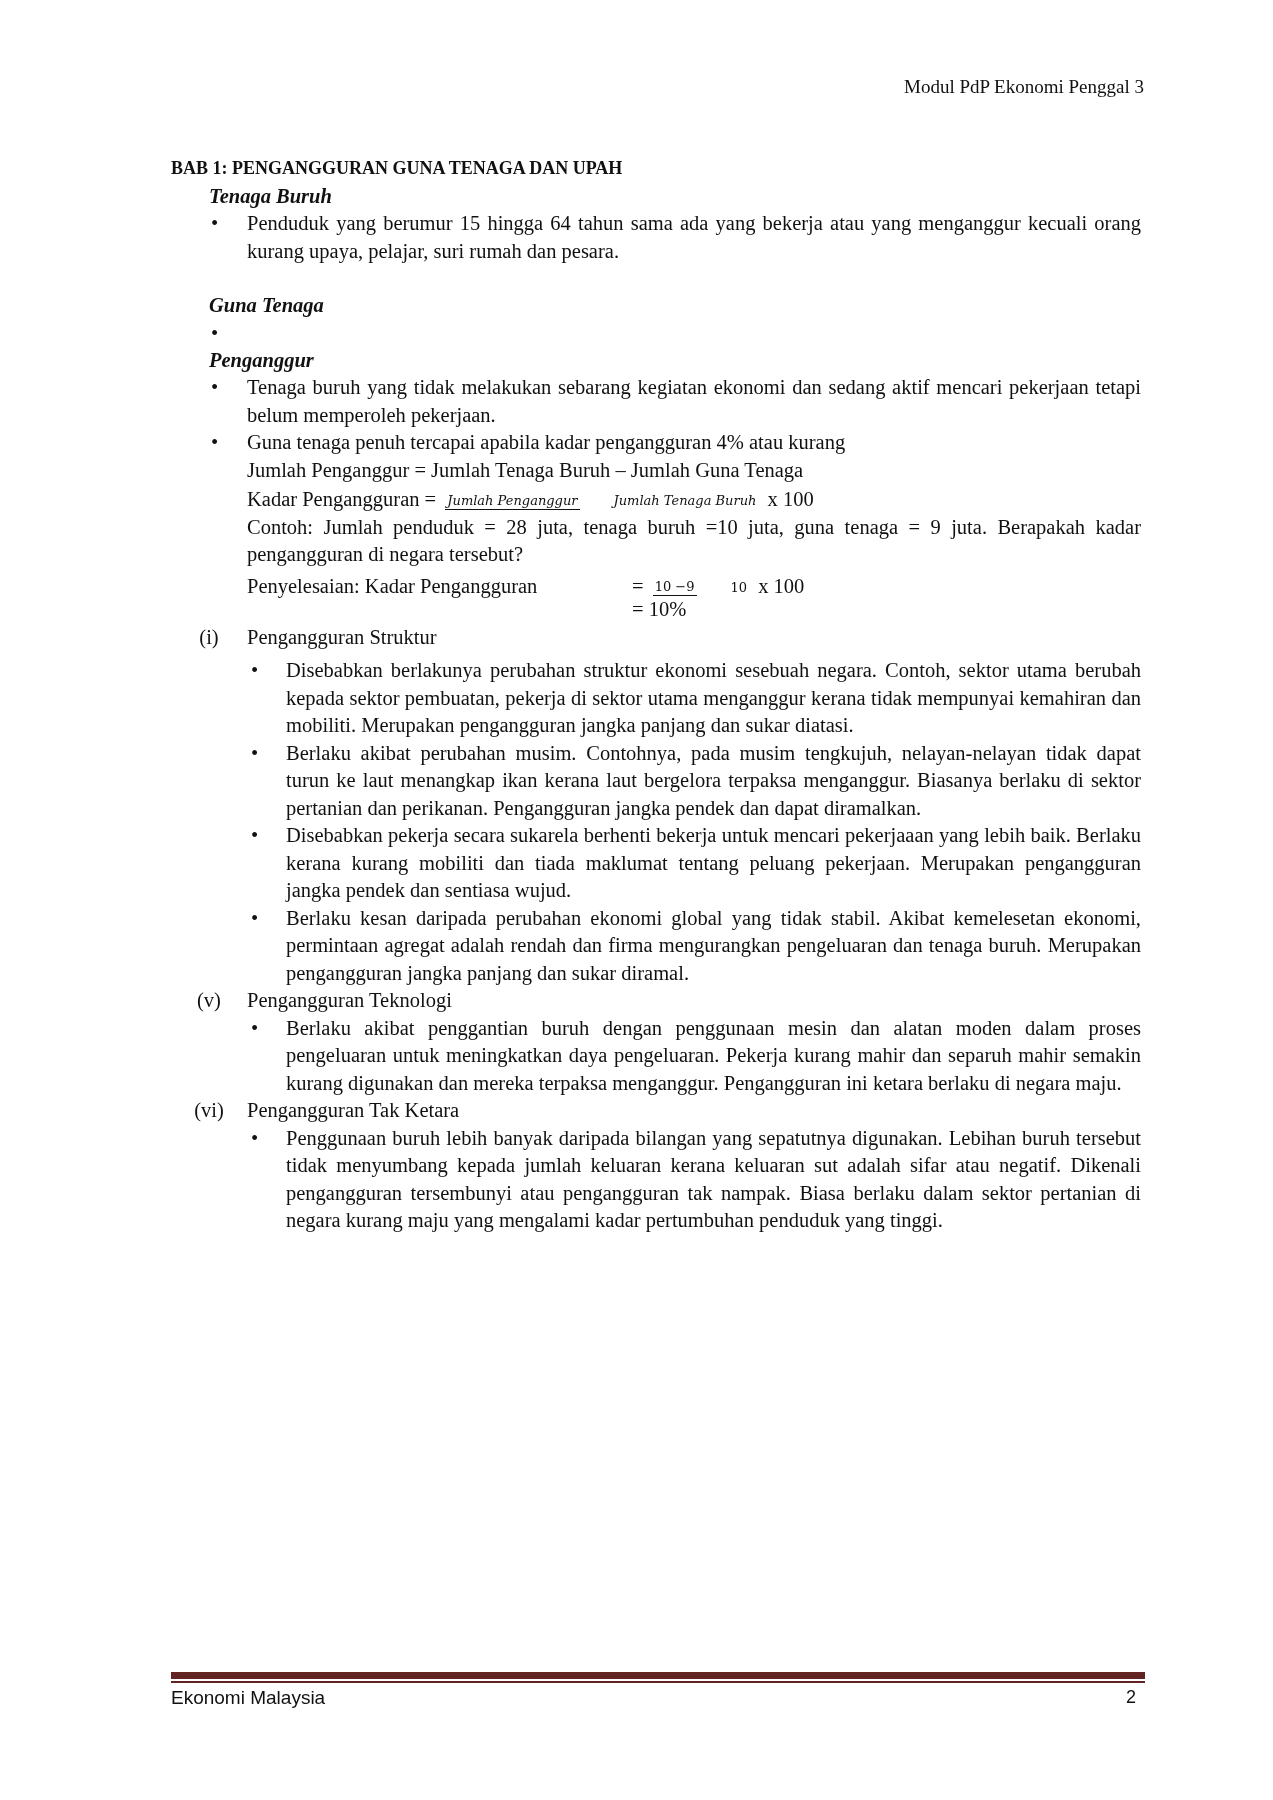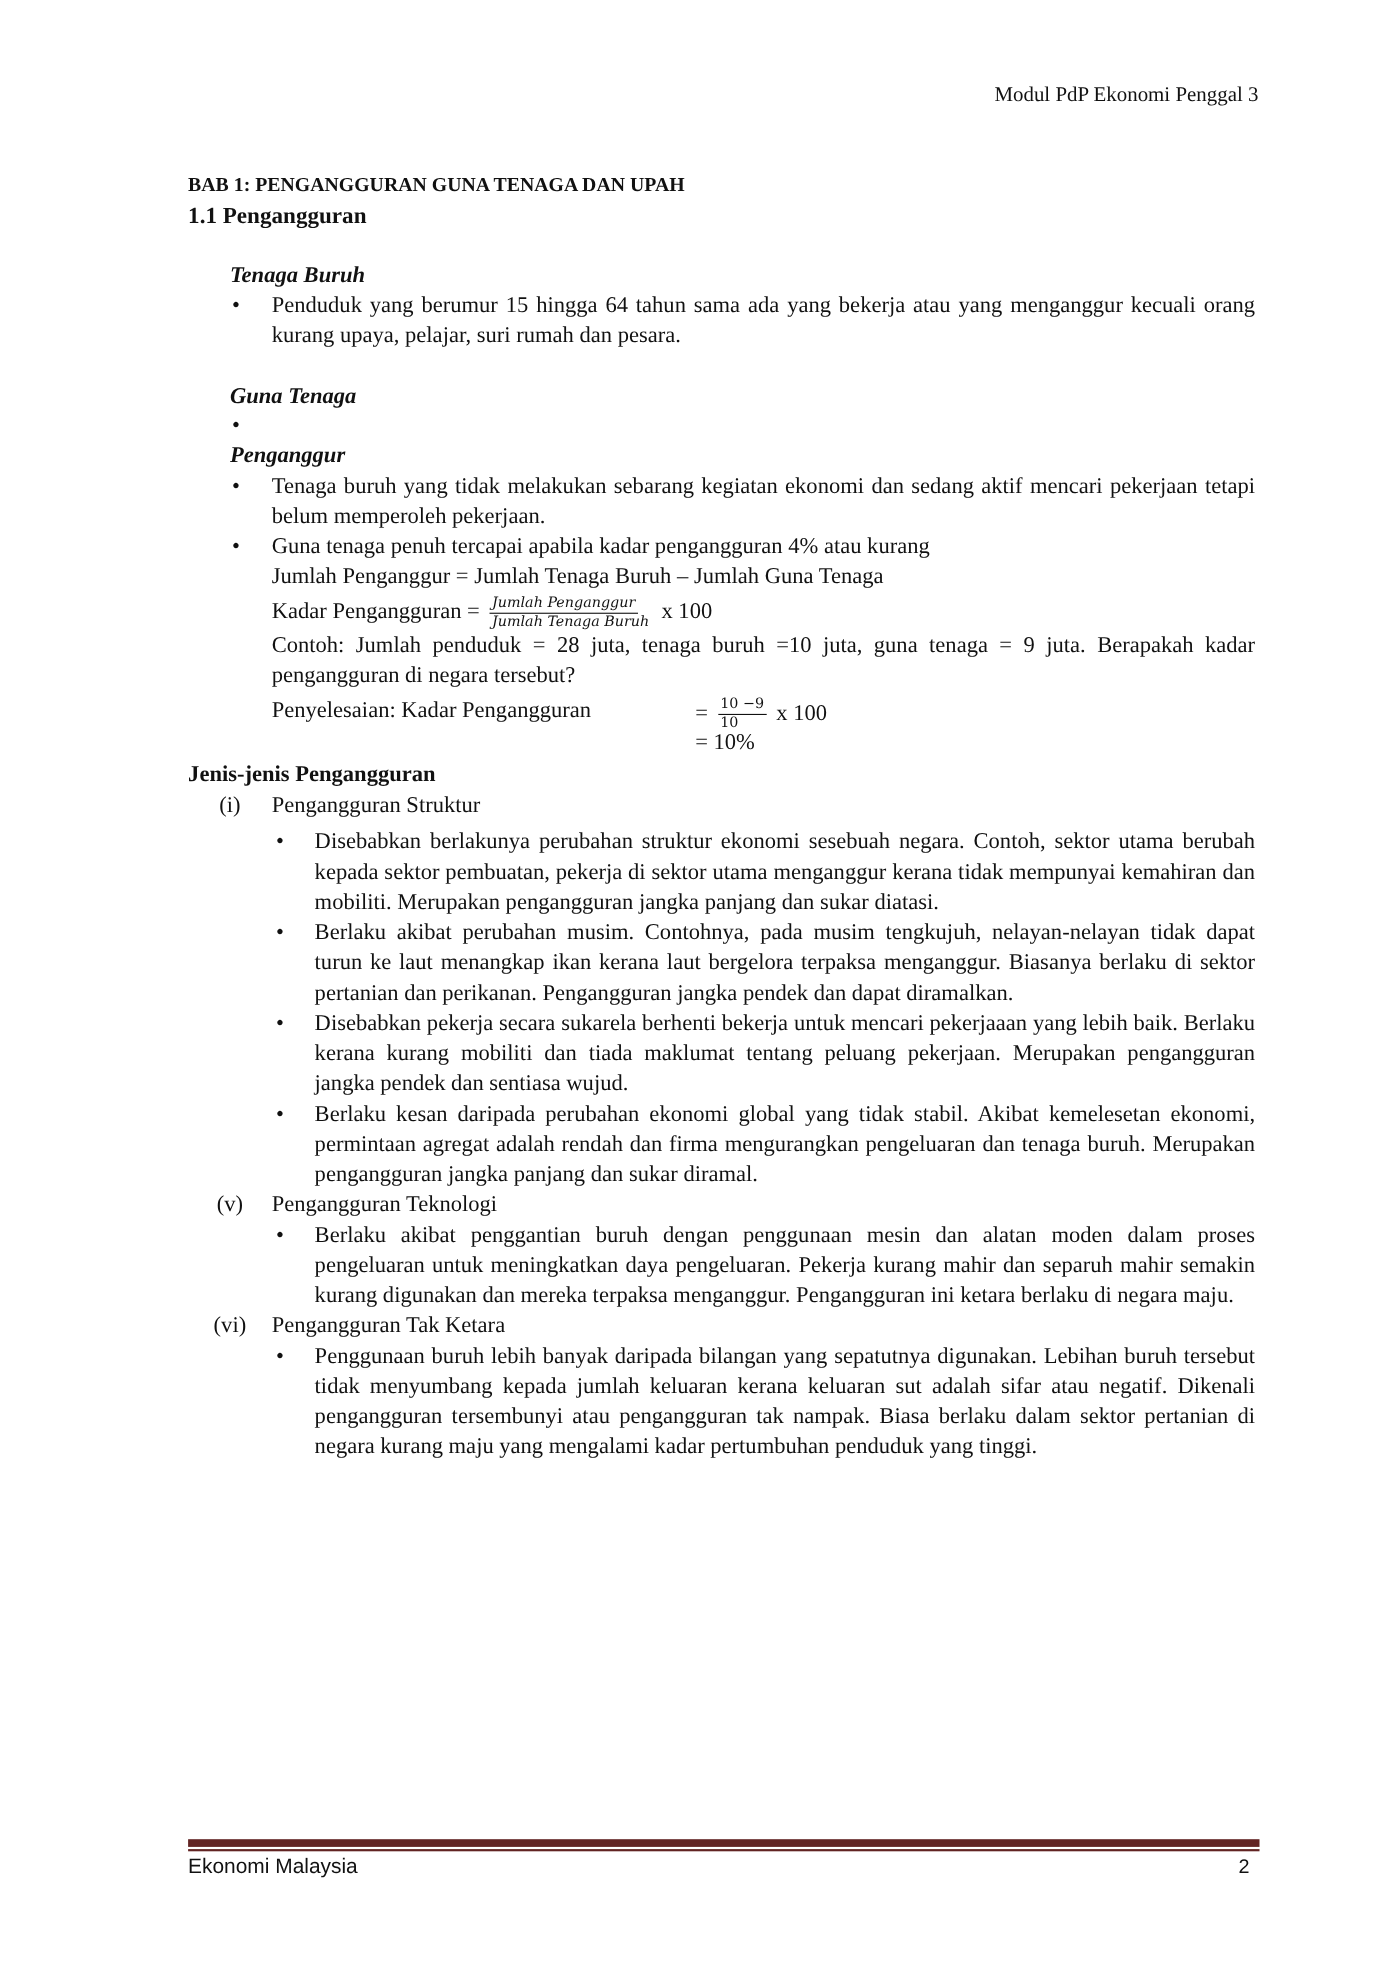--- a/index.html
+++ b/index.html
@@ -8,22 +8,22 @@
   .page { position: absolute; left: 16px; top: 0; width: 1273px; height: 1724px; }
   .running-header { position: absolute; right: 145px; top: 76px; font-size: 19px; }
   .content { position: absolute; left: 155px; top: 155px; width: 970px; font-size: 20.5px; line-height: 27.5px; }
   .h1 { font-weight: bold; font-size: 18px; }
   .h2 { font-weight: bold; font-size: 21px; margin-bottom: 27px; }
   .term { font-weight: bold; font-style: italic; margin-left: 38px; }
   .bullet { position: relative; padding-left: 76px; text-align: justify; }
   .bullet .dot { position: absolute; left: 40px; top: 0; }
   .plain { padding-left: 76px; }
   .gap { height: 27px; }
-  .frac { display: inline-flex; flex-direction: column; align-items: flex-start; vertical-align: middle;
-          font-family: "DejaVu Serif", serif; font-style: italic; font-size: 13px; line-height: 16px; margin: 0 4px; }
+  .frac { display: inline-flex; align-items: center; vertical-align: middle;
+          font-family: "DejaVu Serif", serif; font-style: italic; font-size: 13px; line-height: 16px; margin: 0 4px; gap: 32px; }
   .frac .num { border-bottom: 1.4px solid #111; padding: 0 2px; }
   .frac .den { padding: 0 2px; }
   .frac.upright { font-style: normal; }
   .calc { display: flex; padding-left: 76px; }
   .calc .lbl { width: 385px; }
   .types-title { font-weight: bold; margin-top: 2px; }
   .type-row { display: flex; }
   .type-row .roman { width: 76px; text-align: center; }
   .type-bullet { position: relative; padding-left: 115px; text-align: justify; }
   .type-bullet .dot { position: absolute; left: 80px; top: 0; }
@@ -35,21 +35,20 @@
 </style>
 </head>
 <body>
 
 <div class="page">
 
   <div class="running-header">Modul PdP Ekonomi Penggal 3</div>
 
   <div class="content">
     <div class="h1">BAB 1: PENGANGGURAN GUNA TENAGA DAN UPAH</div>
-    <div class="h2">1.1  Pengangguran</div>
 
     <div class="term">Tenaga Buruh</div>
     <div class="bullet">
       <span class="dot">•</span>
       <span>Penduduk yang berumur 15 hingga 64 tahun sama ada yang bekerja atau yang menganggur kecuali orang kurang upaya, pelajar, suri rumah dan pesara.</span>
     </div>
     <div class="gap"></div>
 
     <div class="term">Guna Tenaga</div>
     <div class="bullet">
@@ -85,21 +84,20 @@
           <span class="den">10</span>
         </span>
         <span>x 100</span>
       </span>
     </div>
     <div class="calc" style="margin-top:-4px;">
       <span class="lbl"></span>
       <span>= 10%</span>
     </div>
 
-    <div class="types-title">Jenis-jenis Pengangguran</div>
 
     <div>
       <div class="type-row">
           <span class="roman">(i)</span>
           <span>Pengangguran Struktur</span>
         </div>
       <div class="type-bullet" style="margin-top:6px;"><span class="dot">•</span><span>Disebabkan berlakunya perubahan struktur ekonomi sesebuah negara. Contoh, sektor utama berubah kepada sektor pembuatan, pekerja di sektor utama menganggur kerana tidak mempunyai kemahiran dan mobiliti. Merupakan pengangguran jangka panjang dan sukar diatasi.</span></div>
     </div>
     <div>
       <div class="type-bullet"><span class="dot">•</span><span>Berlaku akibat perubahan musim. Contohnya, pada musim tengkujuh, nelayan-nelayan tidak dapat turun ke laut menangkap ikan kerana laut bergelora terpaksa menganggur. Biasanya berlaku di sektor pertanian dan perikanan. Pengangguran jangka pendek dan dapat diramalkan.</span></div>

